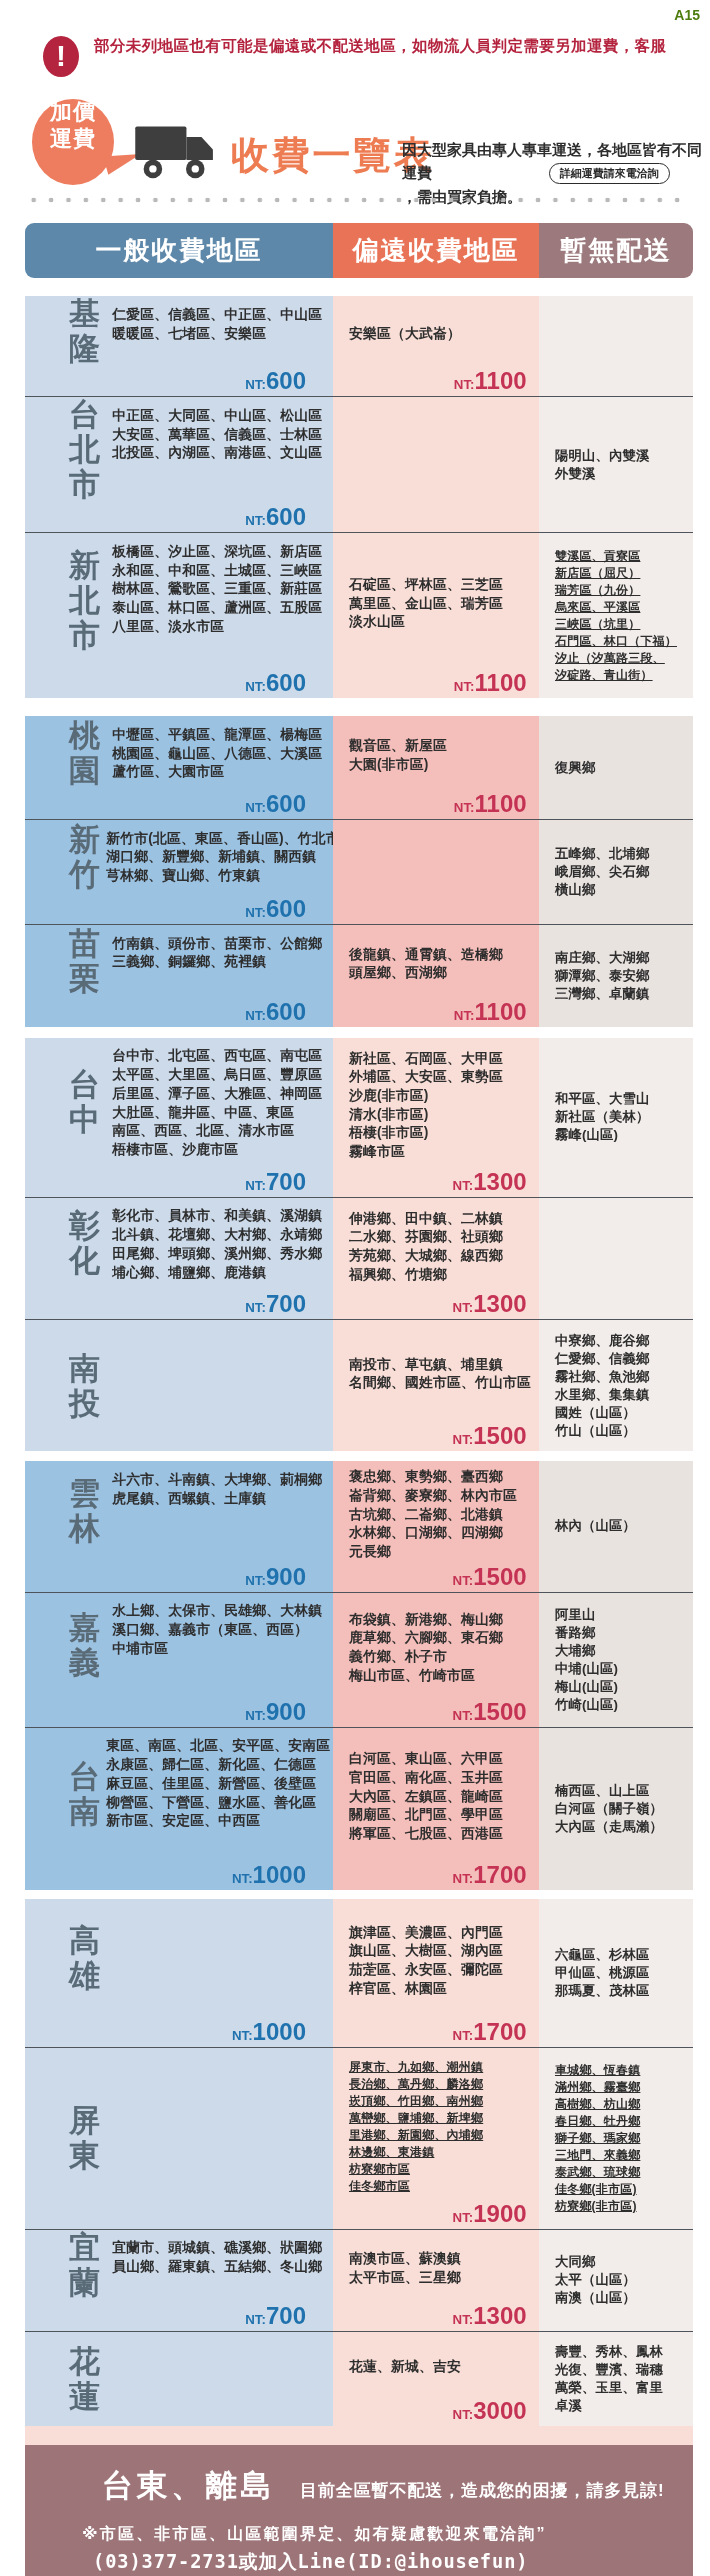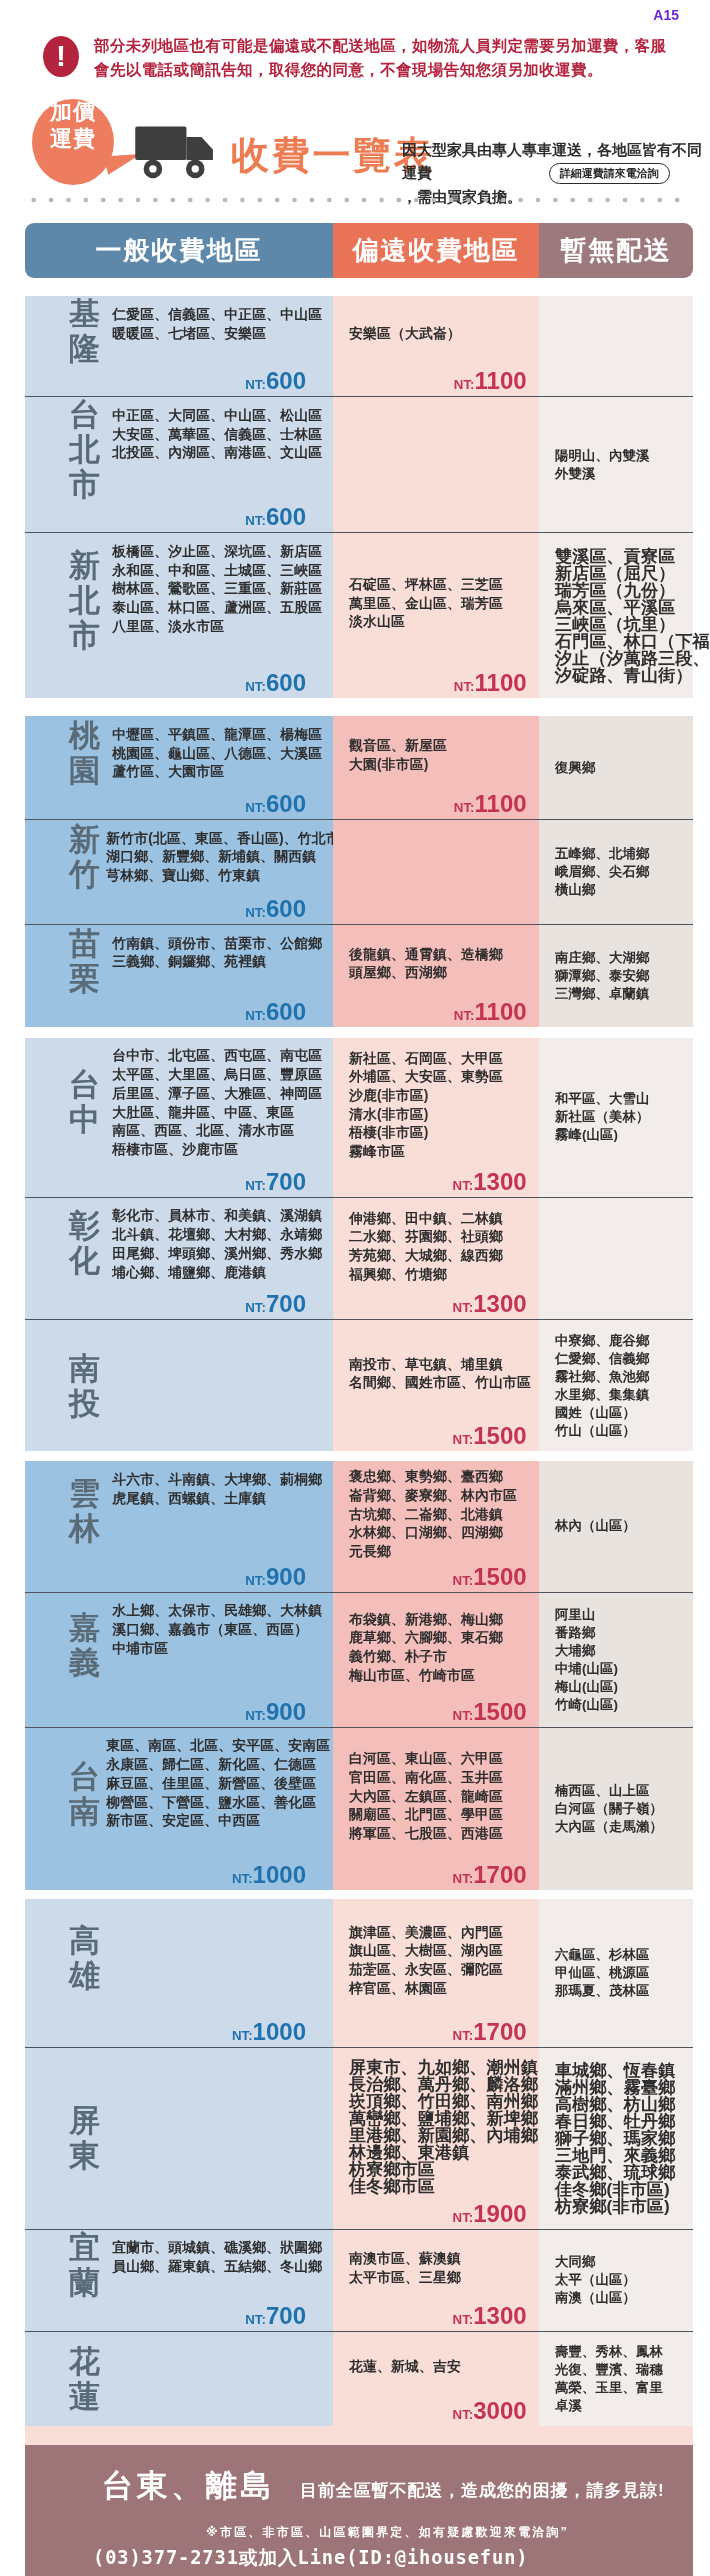--- a/index.html
+++ b/index.html
@@ -9,21 +9,21 @@
     --pink-light:#f9ded7; --pink-dark:#f4beba;
     --gray-light:#f2edea; --gray-dark:#e9e3e0;
     --price-blue:#1f72ad; --price-red:#c43354;
     --warning-red:#b5243f; --footer-bg:#9d7478; --label-slate:#5a6b78;
     --ink:#2e2e2e; --line:#4e545a;
   }
   html,body{margin:0;padding:0;background:#ffffff;}
   body{font-family:"Liberation Sans","DejaVu Sans",sans-serif;}
   .canvas{position:relative;width:711px;height:2576px;background:#fff;overflow:hidden;margin:0;}
 
-  .page-code{position:absolute;top:7px;right:32px;font-size:14px;font-weight:bold;color:#6d28d9;}
+  .page-code{position:absolute;top:7px;right:11px;font-size:14px;font-weight:bold;color:#4d7c0f;}
 
   .warning{position:absolute;left:43px;top:34px;width:648px;display:flex;align-items:flex-start;}
   .warn-icon{width:36px;height:41px;border-radius:50%;background:var(--warning-red);color:#fff;
     display:flex;align-items:center;justify-content:center;font-size:30px;font-weight:bold;flex:0 0 auto;margin-top:1.8px;}
   .warn-text{margin-left:15px;color:var(--warning-red);font-size:15.5px;font-weight:bold;line-height:1.55;letter-spacing:0.4px;}
 
   .bubble{position:absolute;left:32px;top:99px;width:82px;height:86px;border-radius:50%;
     background:var(--bubble-orange);color:#fff;font-size:22px;font-weight:bold;line-height:1.22;
     display:flex;flex-direction:column;align-items:center;letter-spacing:0.9px;}
   .bubble .tail{position:absolute;left:73px;top:52px;width:0;height:0;border-top:8px solid transparent;
@@ -57,50 +57,49 @@
   .row-group.dark .c-gen{background:var(--blue-dark);}
   .row-group.dark .c-rem{background:var(--pink-dark);}
   .row-group.dark .c-non{background:var(--gray-dark);}
   .has-price{padding-bottom:30px;}
 
   .region-label{width:37px;margin-left:44px;align-self:center;font-size:31px;font-weight:bold;
     color:var(--label-slate);line-height:1.13;word-break:break-all;letter-spacing:0;}
   .gen-lines{flex:1;padding:9.8px 3.6px 7px 6.2px;}
   .line{font-size:13.8px;font-weight:bold;color:var(--ink);line-height:18.7px;letter-spacing:0.2px;white-space:nowrap;}
   .c-non .line{font-size:13.3px;line-height:18px;}
-  .dense .line{font-size:17px;line-height:17px;}
+  .dense .line{font-size:12px;line-height:17px;text-decoration:underline;}
 
   .price{position:absolute;bottom:1px;white-space:nowrap;}
   .price .nt{font-size:13.3px;font-weight:bold;letter-spacing:0;}
   .price .num{font-size:24px;font-weight:bold;letter-spacing:0;}
   .price-gen{right:27px;color:var(--price-blue);}
   .price-rem{right:12.4px;color:var(--price-red);}
 
   .pink-strip{height:19.5px;background:var(--pink-light);}
 
   .footer{height:165px;background:var(--footer-bg);color:#fff;box-sizing:border-box;padding-top:19.5px;}
   .f-line1{display:flex;align-items:baseline;padding-left:77px;}
   .f-title{font-size:31px;font-weight:bold;letter-spacing:3.6px;}
   .f-sub{font-size:17px;font-weight:bold;margin-left:25px;letter-spacing:0.9px;}
-  .f-note{margin-top:17px;padding-left:57px;font-size:12px;font-weight:bold;letter-spacing:2.2px;text-align:center;}
+  .f-note{margin-top:17px;padding-left:57px;font-size:16px;font-weight:bold;letter-spacing:2.2px;}
   .f-contact{margin-top:4.4px;padding-left:68px;font-size:18.7px;font-weight:bold;
     font-family:"DejaVu Sans Mono","Liberation Mono",monospace;letter-spacing:0.9px;}
 </style>
 </head>
 <body>
 
 <div class="canvas">
 
   <div class="page-code">A15</div>
 
   <div class="warning">
     <div class="warn-icon">!</div>
     <div class="warn-text">
       <div>部分未列地區也有可能是偏遠或不配送地區，如物流人員判定需要另加運費，客服</div>
-      <div>會先以電話或簡訊告知，取得您的同意，不會現場告知您須另加收運費。</div>
     </div>
   </div>
 
   <div class="bubble">
     <div>加價</div>
     <div>運費</div>
     <i class="tail"></i>
   </div>
 
   <svg class="truck" width="91" height="60" viewBox="0 0 102 68">

